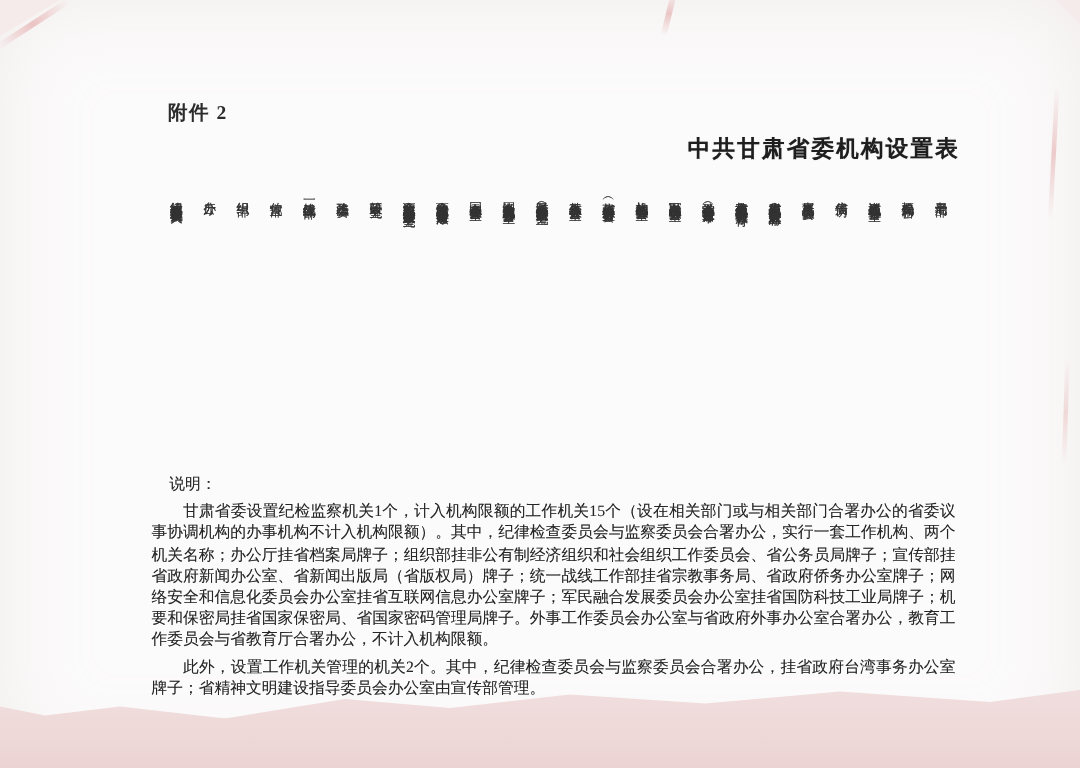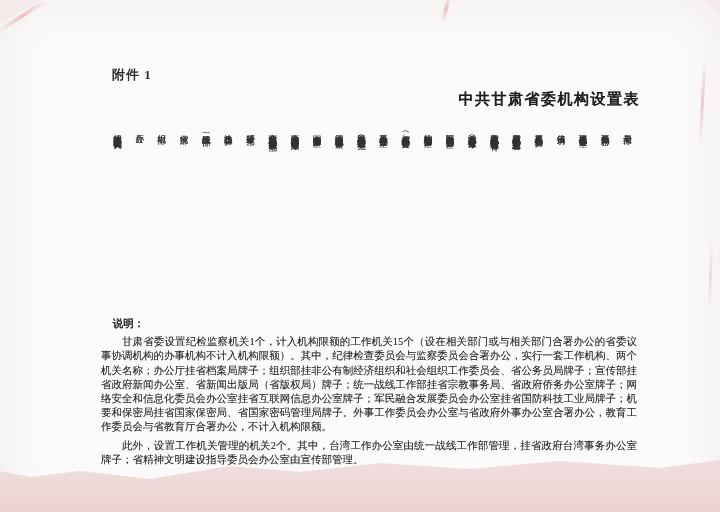--- a/index.html
+++ b/index.html
@@ -38,28 +38,28 @@
     writing-mode:vertical-rl;text-orientation:mixed;
     font-size:8.5px;letter-spacing:.4px;line-height:11px;
     color:#333;white-space:nowrap;
     text-shadow:0 0 .4px rgba(0,0,0,.35);
   }
   .notes{
     position:absolute;left:97px;top:317px;width:544px;
     font-size:10.5px;line-height:14.2px;color:#262626;
     text-shadow:0 0 .4px rgba(0,0,0,.3);
   }
-  .notes .heading{text-indent:1.5em;margin:0 0 0 0;font-weight:700;}
+  .notes .heading{text-indent:1.5em;margin:0 0 0 0;font-weight:400;}
   .notes p{margin:4px;text-indent:2em;text-align:justify;}
 </style>
 </head>
 <body>
 
 <div class="page">
-  <div class="attachment">附件 1</div>
+  <div class="attachment">附件 2</div>
   <div class="title">中共甘肃省委机构设置表</div>
 
   <div class="columns">
     <div class="org-col">纪律检查委员会监察委员会机关</div>
     <div class="org-col">办公厅</div>
     <div class="org-col">组织部</div>
     <div class="org-col">宣传部</div>
     <div class="org-col">统一战线工作部</div>
     <div class="org-col">政法委员会</div>
     <div class="org-col">政策研究室</div>
@@ -78,20 +78,20 @@
     <div class="org-col">直属机关工作委员会</div>
     <div class="org-col">省信访局</div>
     <div class="org-col">巡视工作领导小组办公室</div>
     <div class="org-col">机要和保密局</div>
     <div class="org-col">老干部局</div>
   </div>
 
   <div class="notes">
     <div class="heading">说明：</div>
     <p>甘肃省委设置纪检监察机关1个，计入机构限额的工作机关15个（设在相关部门或与相关部门合署办公的省委议事协调机构的办事机构不计入机构限额）。其中，纪律检查委员会与监察委员会合署办公，实行一套工作机构、两个机关名称；办公厅挂省档案局牌子；组织部挂非公有制经济组织和社会组织工作委员会、省公务员局牌子；宣传部挂省政府新闻办公室、省新闻出版局（省版权局）牌子；统一战线工作部挂省宗教事务局、省政府侨务办公室牌子；网络安全和信息化委员会办公室挂省互联网信息办公室牌子；军民融合发展委员会办公室挂省国防科技工业局牌子；机要和保密局挂省国家保密局、省国家密码管理局牌子。外事工作委员会办公室与省政府外事办公室合署办公，教育工作委员会与省教育厅合署办公，不计入机构限额。</p>
-    <p>此外，设置工作机关管理的机关2个。其中，台湾工作办公室由统一战线工作部管理，挂省政府台湾事务办公室牌子；省精神文明建设指导委员会办公室由宣传部管理。</p>
+    <p>此外，设置工作机关管理的机关2个。其中，纪律检查委员会与监察委员会合署办公，挂省政府台湾事务办公室牌子；省精神文明建设指导委员会办公室由宣传部管理。</p>
   </div>
 </div>
 
 <div class="crease tl"></div>
 <div class="crease tc"></div>
 <div class="crease re"></div>
 <div class="crease re2"></div>
 
 </body></html>

